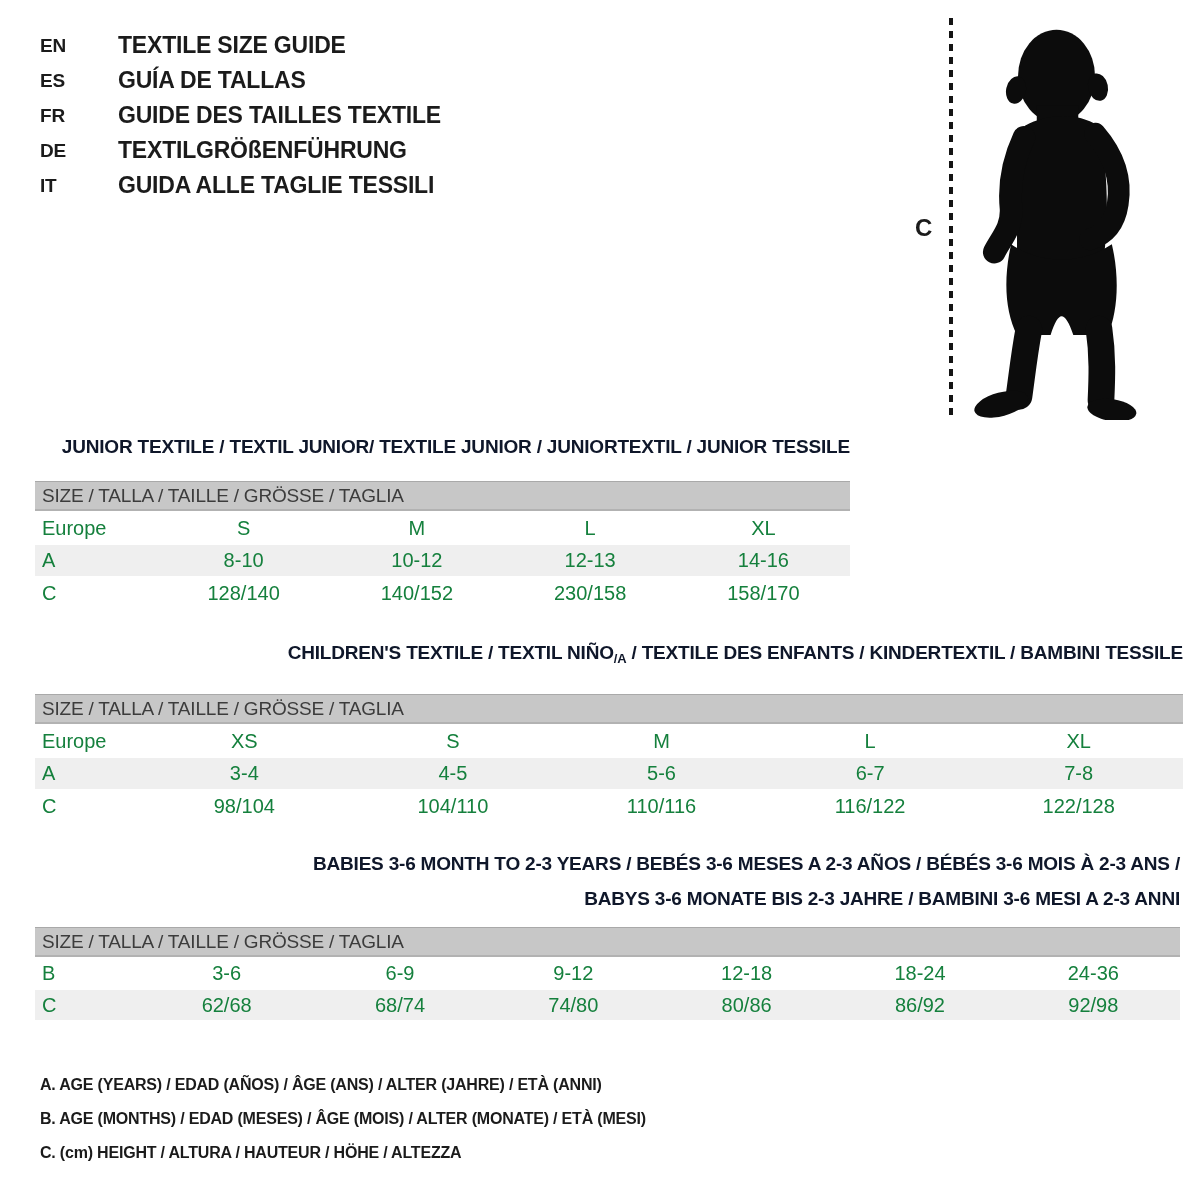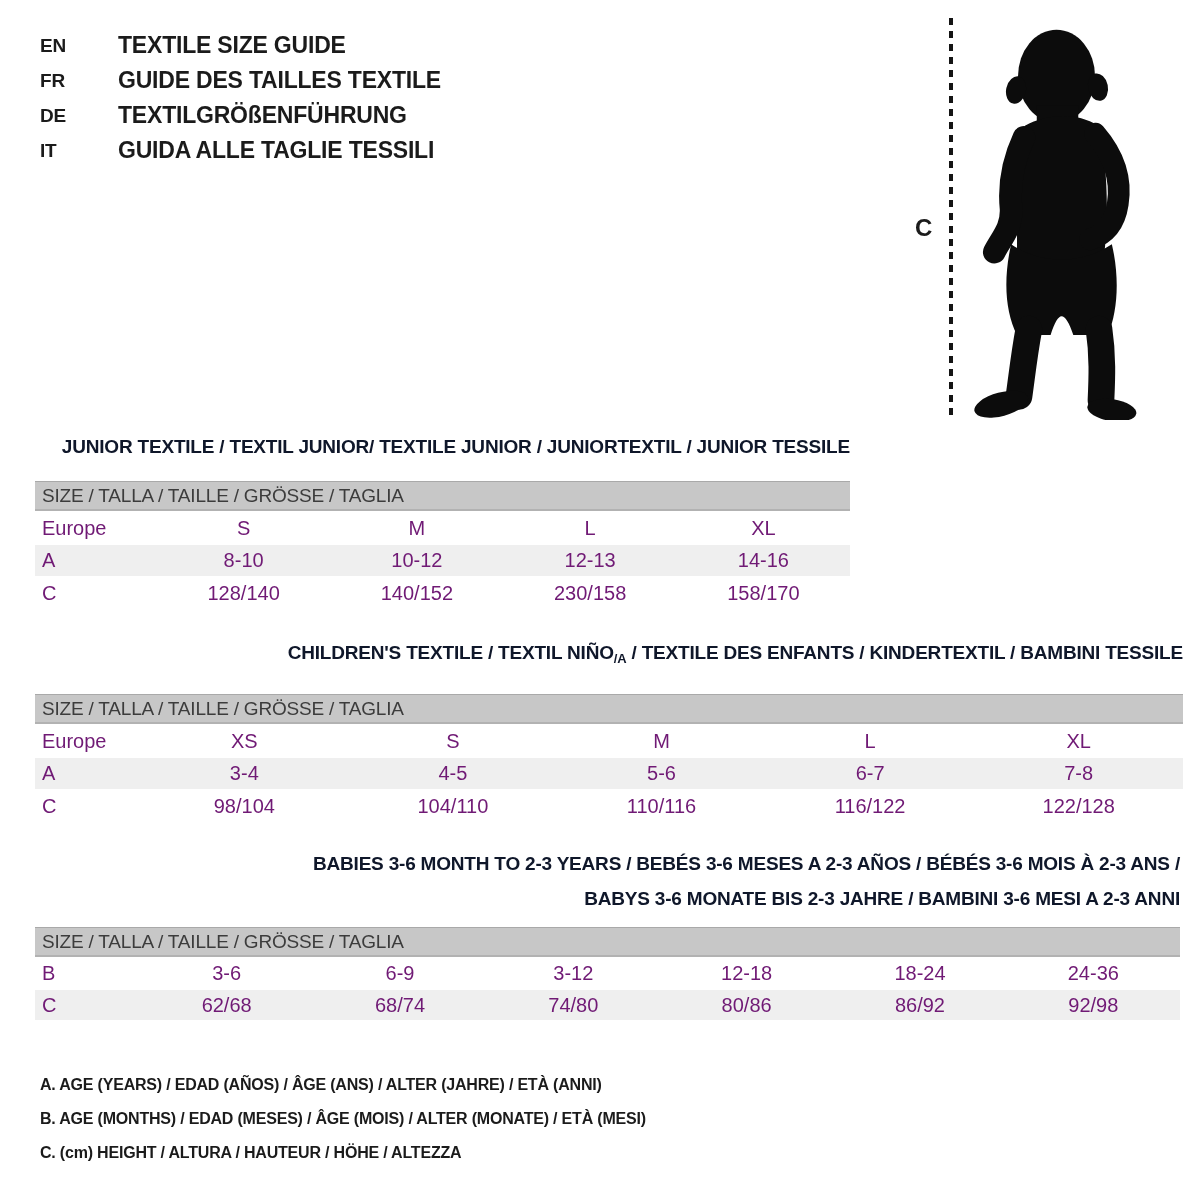--- a/index.html
+++ b/index.html
@@ -47,21 +47,21 @@
   .sec-babies .tbl{margin-top:11px;}
 
   .size-bar{
     background:var(--bar,#c7c7c7);
     border-top:1px solid #a9a9a9;
     border-bottom:2px solid #b2b2b2;
     height:27px;line-height:27px;
     font-weight:normal;font-size:19px;letter-spacing:-0.2px;
     color:#3c3c3c;padding-left:7px;
   }
-  .trow{display:flex;align-items:center;font-size:20px;color:#701a75;}
+  .trow{display:flex;align-items:center;font-size:20px;color:#15803d;}
   .trow.shaded{background:var(--shade,#efefef);}
   .trow .lbl{padding-left:7px;letter-spacing:0;}
   .trow .val{flex:1;text-align:center;}
   .sec-junior .lbl{width:115px;}
   .sec-children .lbl{width:98px;}
   .sec-babies .lbl{width:98px;}
   .sec-junior .trow,.sec-children .trow{height:34px;}
   .sec-junior .trow.shaded,.sec-children .trow.shaded{height:31px;}
   .sec-babies .trow{height:33px;}
   .sec-babies .trow.shaded{height:30px;}
@@ -74,20 +74,24 @@
 <body style="--bar: #c7c7c7; --shade: #efefef;">
 
 <div class="page">
 
   <header class="lang-block" id="langBlock">
       <div class="lang-row">
         <span class="lang-code">EN</span>
         <span class="lang-title">TEXTILE SIZE GUIDE</span>
       </div>
       <div class="lang-row">
+        <span class="lang-code">ES</span>
+        <span class="lang-title">GUÍA DE TALLAS</span>
+      </div>
+      <div class="lang-row">
         <span class="lang-code">FR</span>
         <span class="lang-title">GUIDE DES TAILLES TEXTILE</span>
       </div>
       <div class="lang-row">
         <span class="lang-code">DE</span>
         <span class="lang-title">TEXTILGRÖßENFÜHRUNG</span>
       </div>
       <div class="lang-row">
         <span class="lang-code">IT</span>
         <span class="lang-title">GUIDA ALLE TAGLIE TESSILI</span>
@@ -185,21 +189,21 @@
       <div class="sec-title">
         <div>BABIES 3-6 MONTH TO 2-3 YEARS / BEBÉS 3-6 MESES A 2-3 AÑOS / BÉBÉS 3-6 MOIS À 2-3 ANS /</div>
         <div>BABYS 3-6 MONATE BIS 2-3 JAHRE / BAMBINI 3-6 MESI A 2-3 ANNI</div>
       </div>
       <div class="tbl">
         <div class="size-bar">SIZE / TALLA / TAILLE / GRÖSSE / TAGLIA</div>
         <div class="trow">
           <span class="lbl">B</span>
           <span class="val">3-6</span>
           <span class="val">6-9</span>
-          <span class="val">3-12</span>
+          <span class="val">9-12</span>
           <span class="val">12-18</span>
           <span class="val">18-24</span>
           <span class="val">24-36</span>
         </div>
         <div class="trow shaded">
           <span class="lbl">C</span>
           <span class="val">62/68</span>
           <span class="val">68/74</span>
           <span class="val">74/80</span>
           <span class="val">80/86</span>

